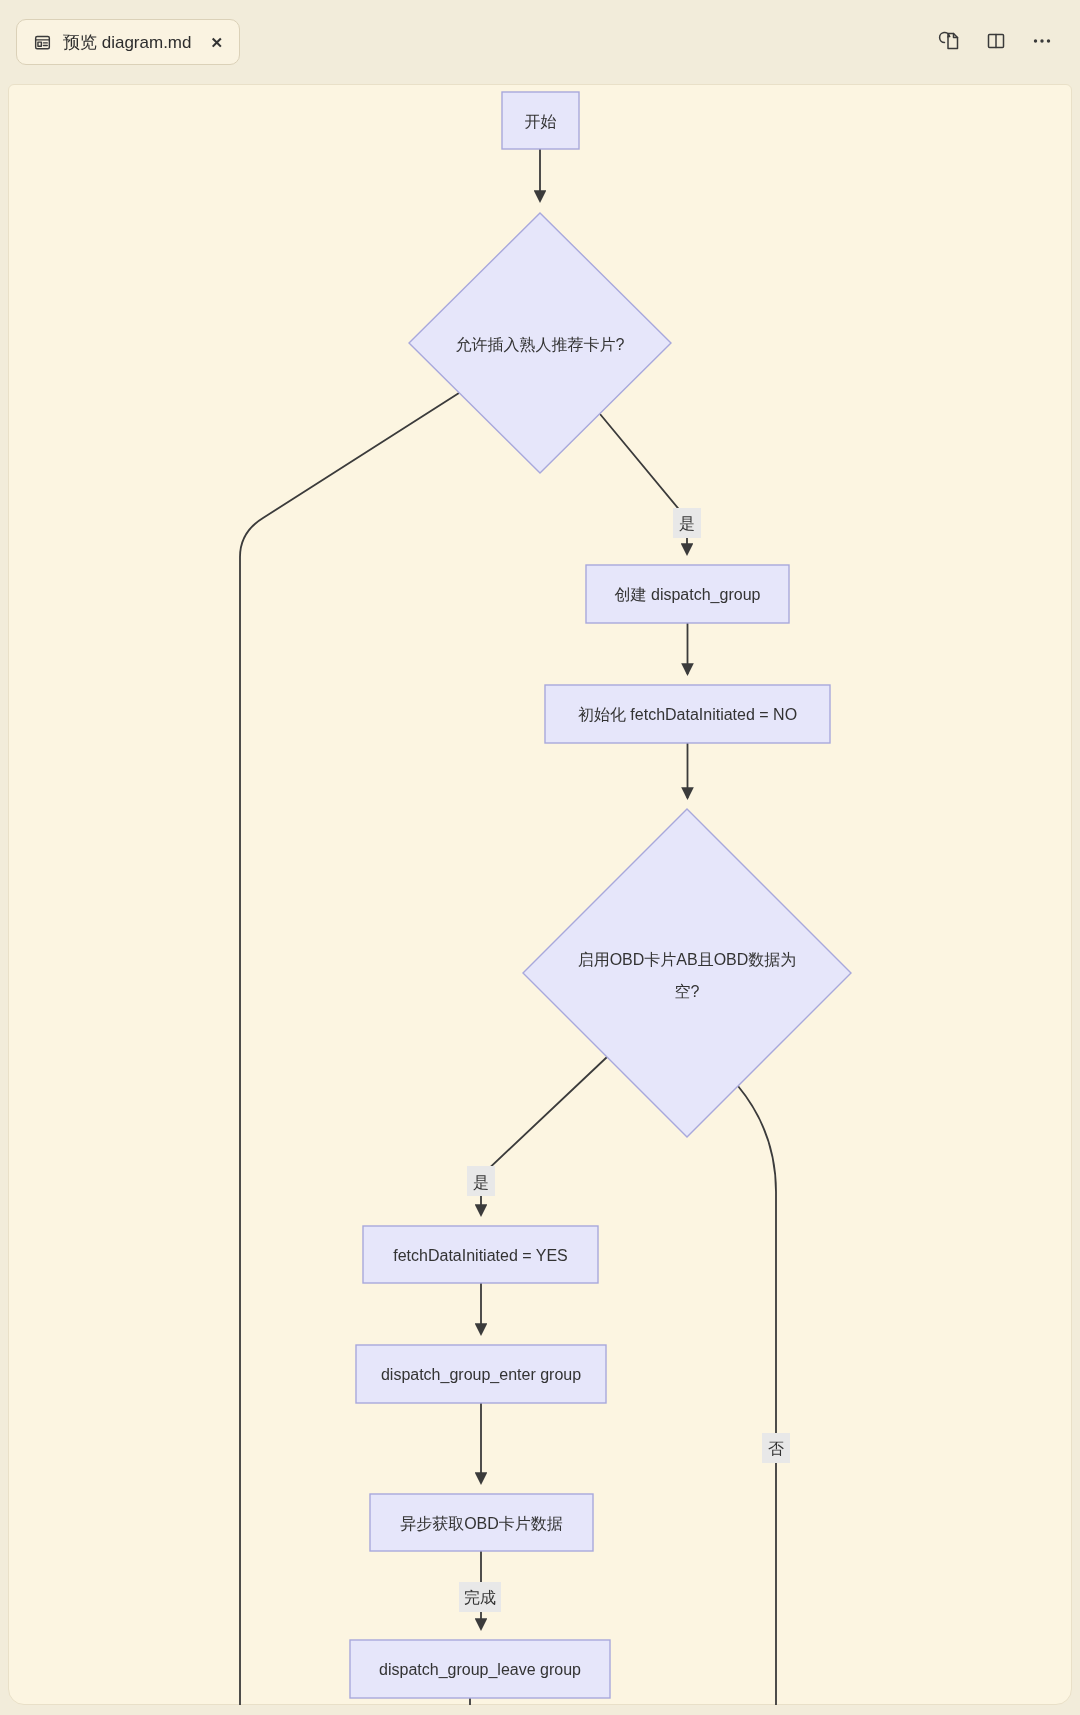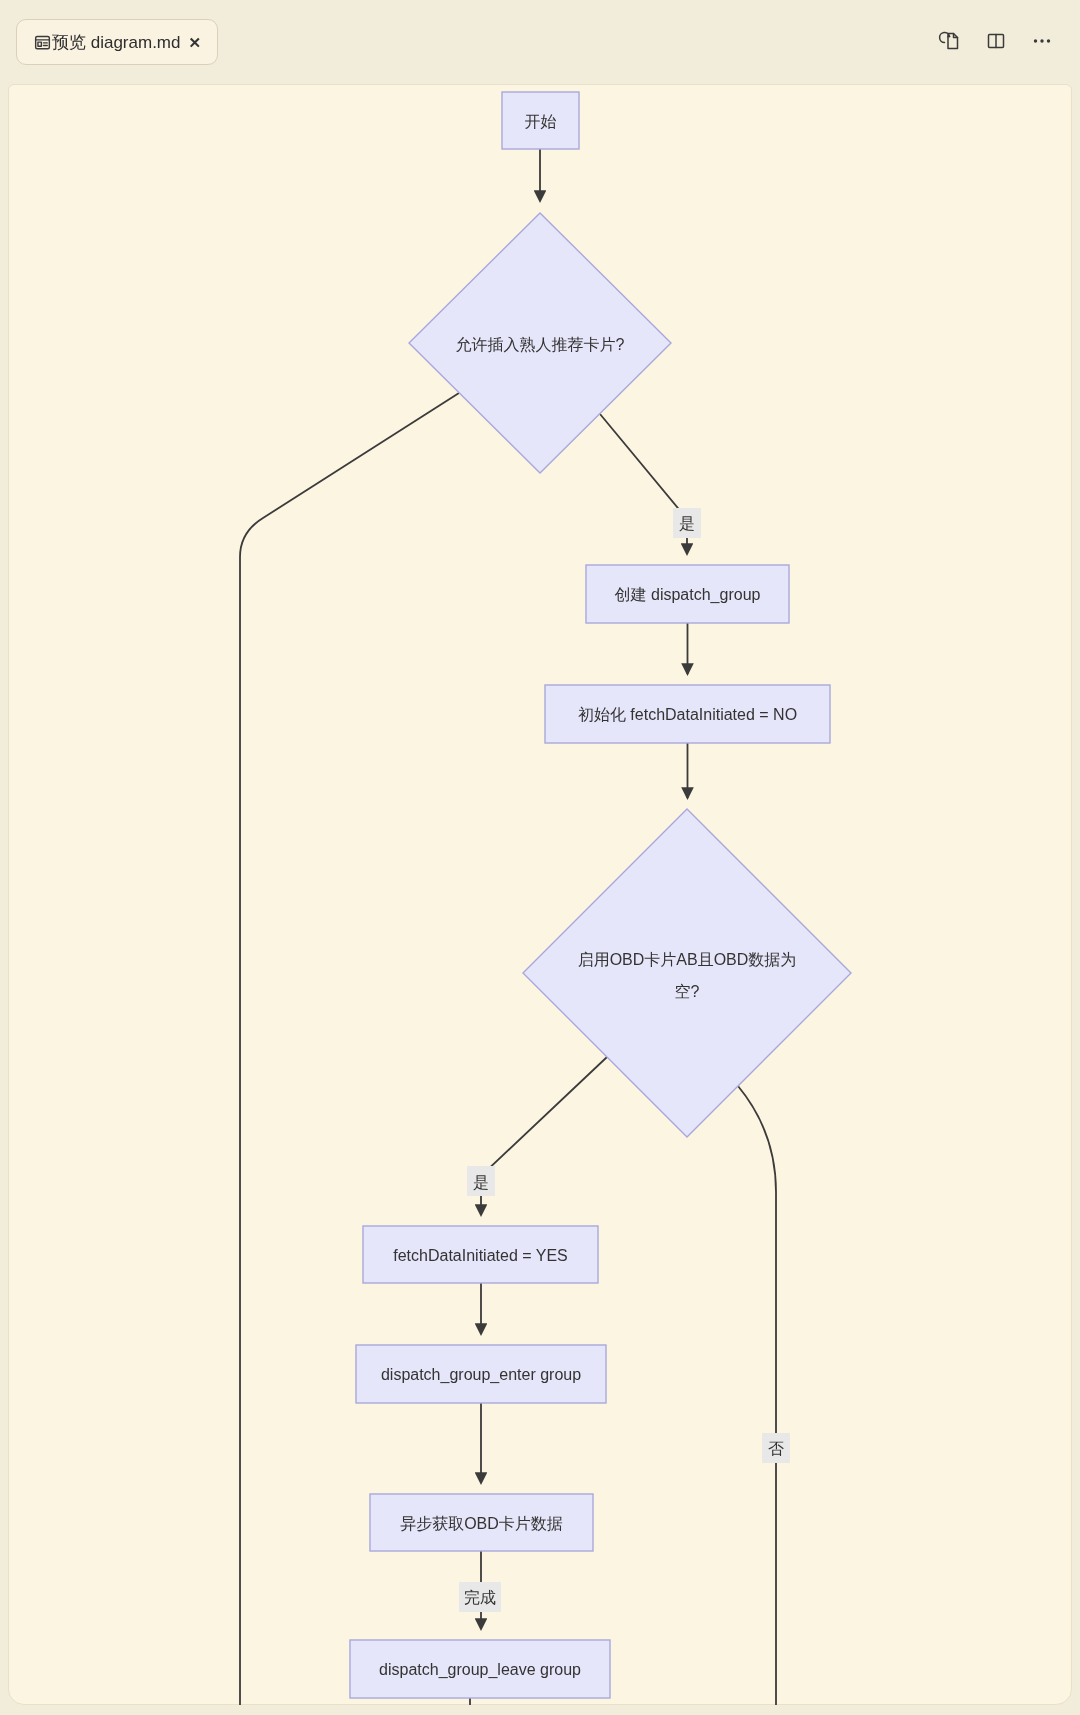--- a/index.html
+++ b/index.html
@@ -18,21 +18,21 @@
     background:var(--window-bg);
     font-family:"Liberation Sans",sans-serif;
   }
   
   .tabbar{
     position:absolute;top:0;left:0;width:1080px;height:84px;
     display:flex;align-items:center;justify-content:space-between;
     padding:0 24px 0 16px;
   }
   .tab{
-    display:flex;align-items:center;gap:0;
+    display:flex;align-items:center;gap:11px;
     height:46px;padding:0 16px;
     background:#FAF3E1;border:1px solid #DBD1B8;border-radius:10px;
     cursor:pointer;
   }
   .tab-title{font-size:17px;color:#2D2D2D;white-space:nowrap}
   .tab-close{font-size:15px;font-weight:bold;color:#333;margin-left:8px;line-height:1}
   .actions{display:flex;align-items:center;gap:18px;margin-top:-2px}
   .action-btn{
     width:28px;height:28px;display:flex;align-items:center;justify-content:center;
     color:#3A3A3A;cursor:pointer;background:none;border:none;padding:0;

